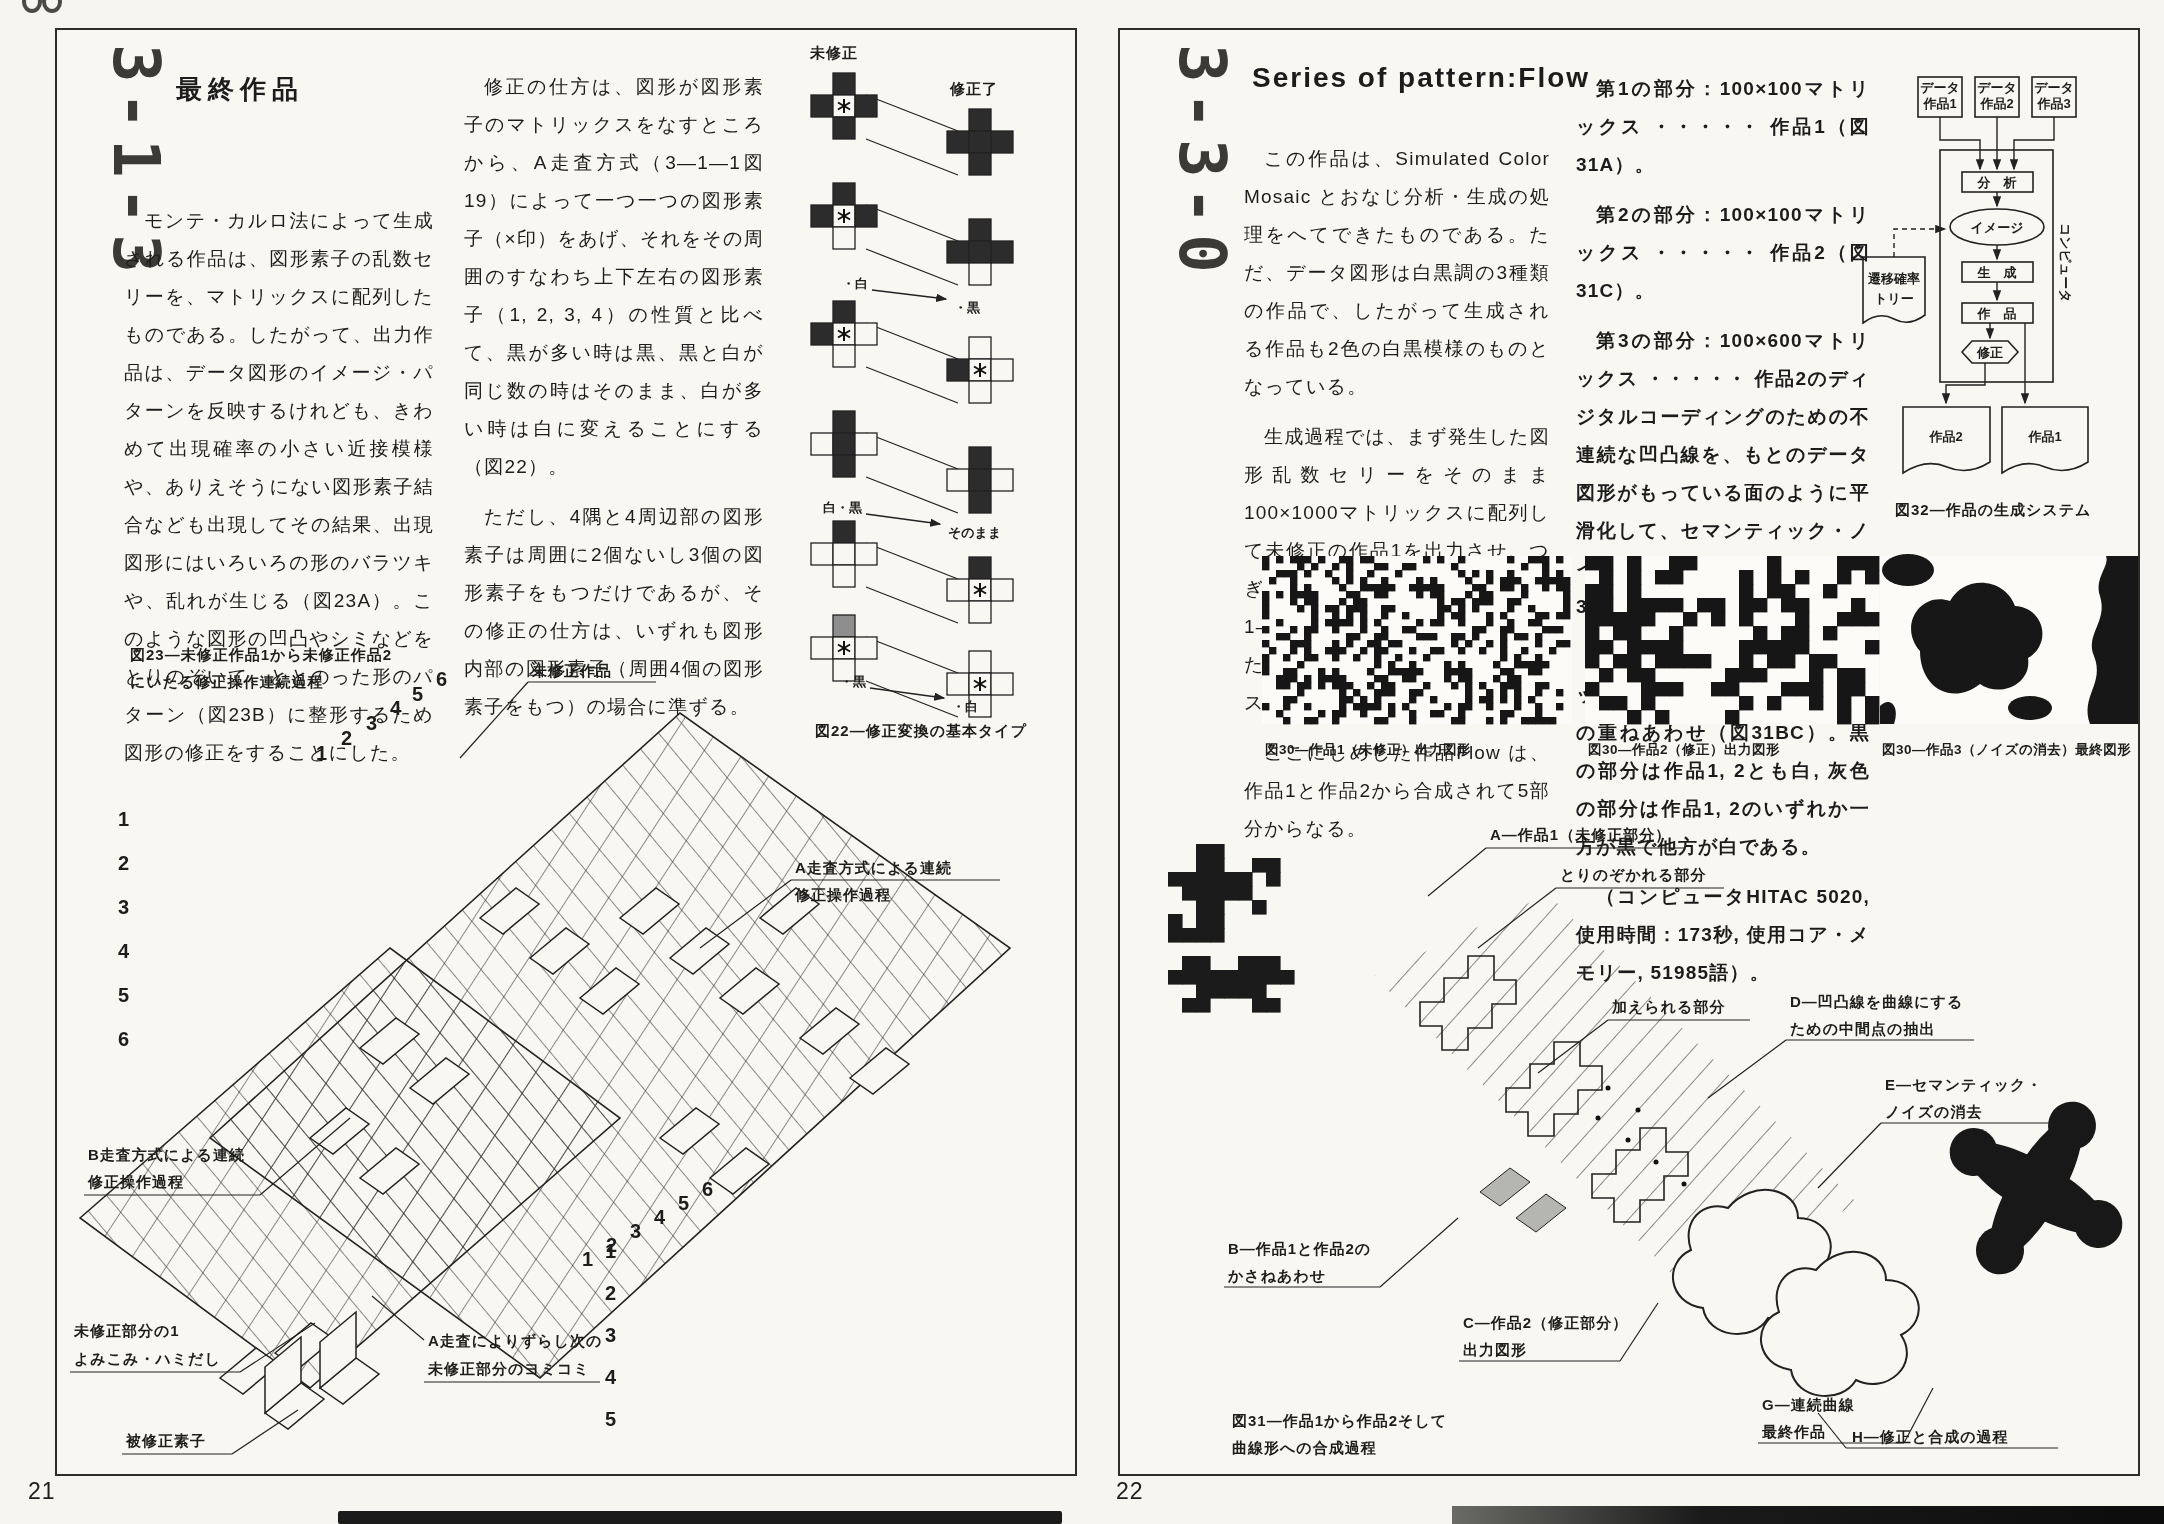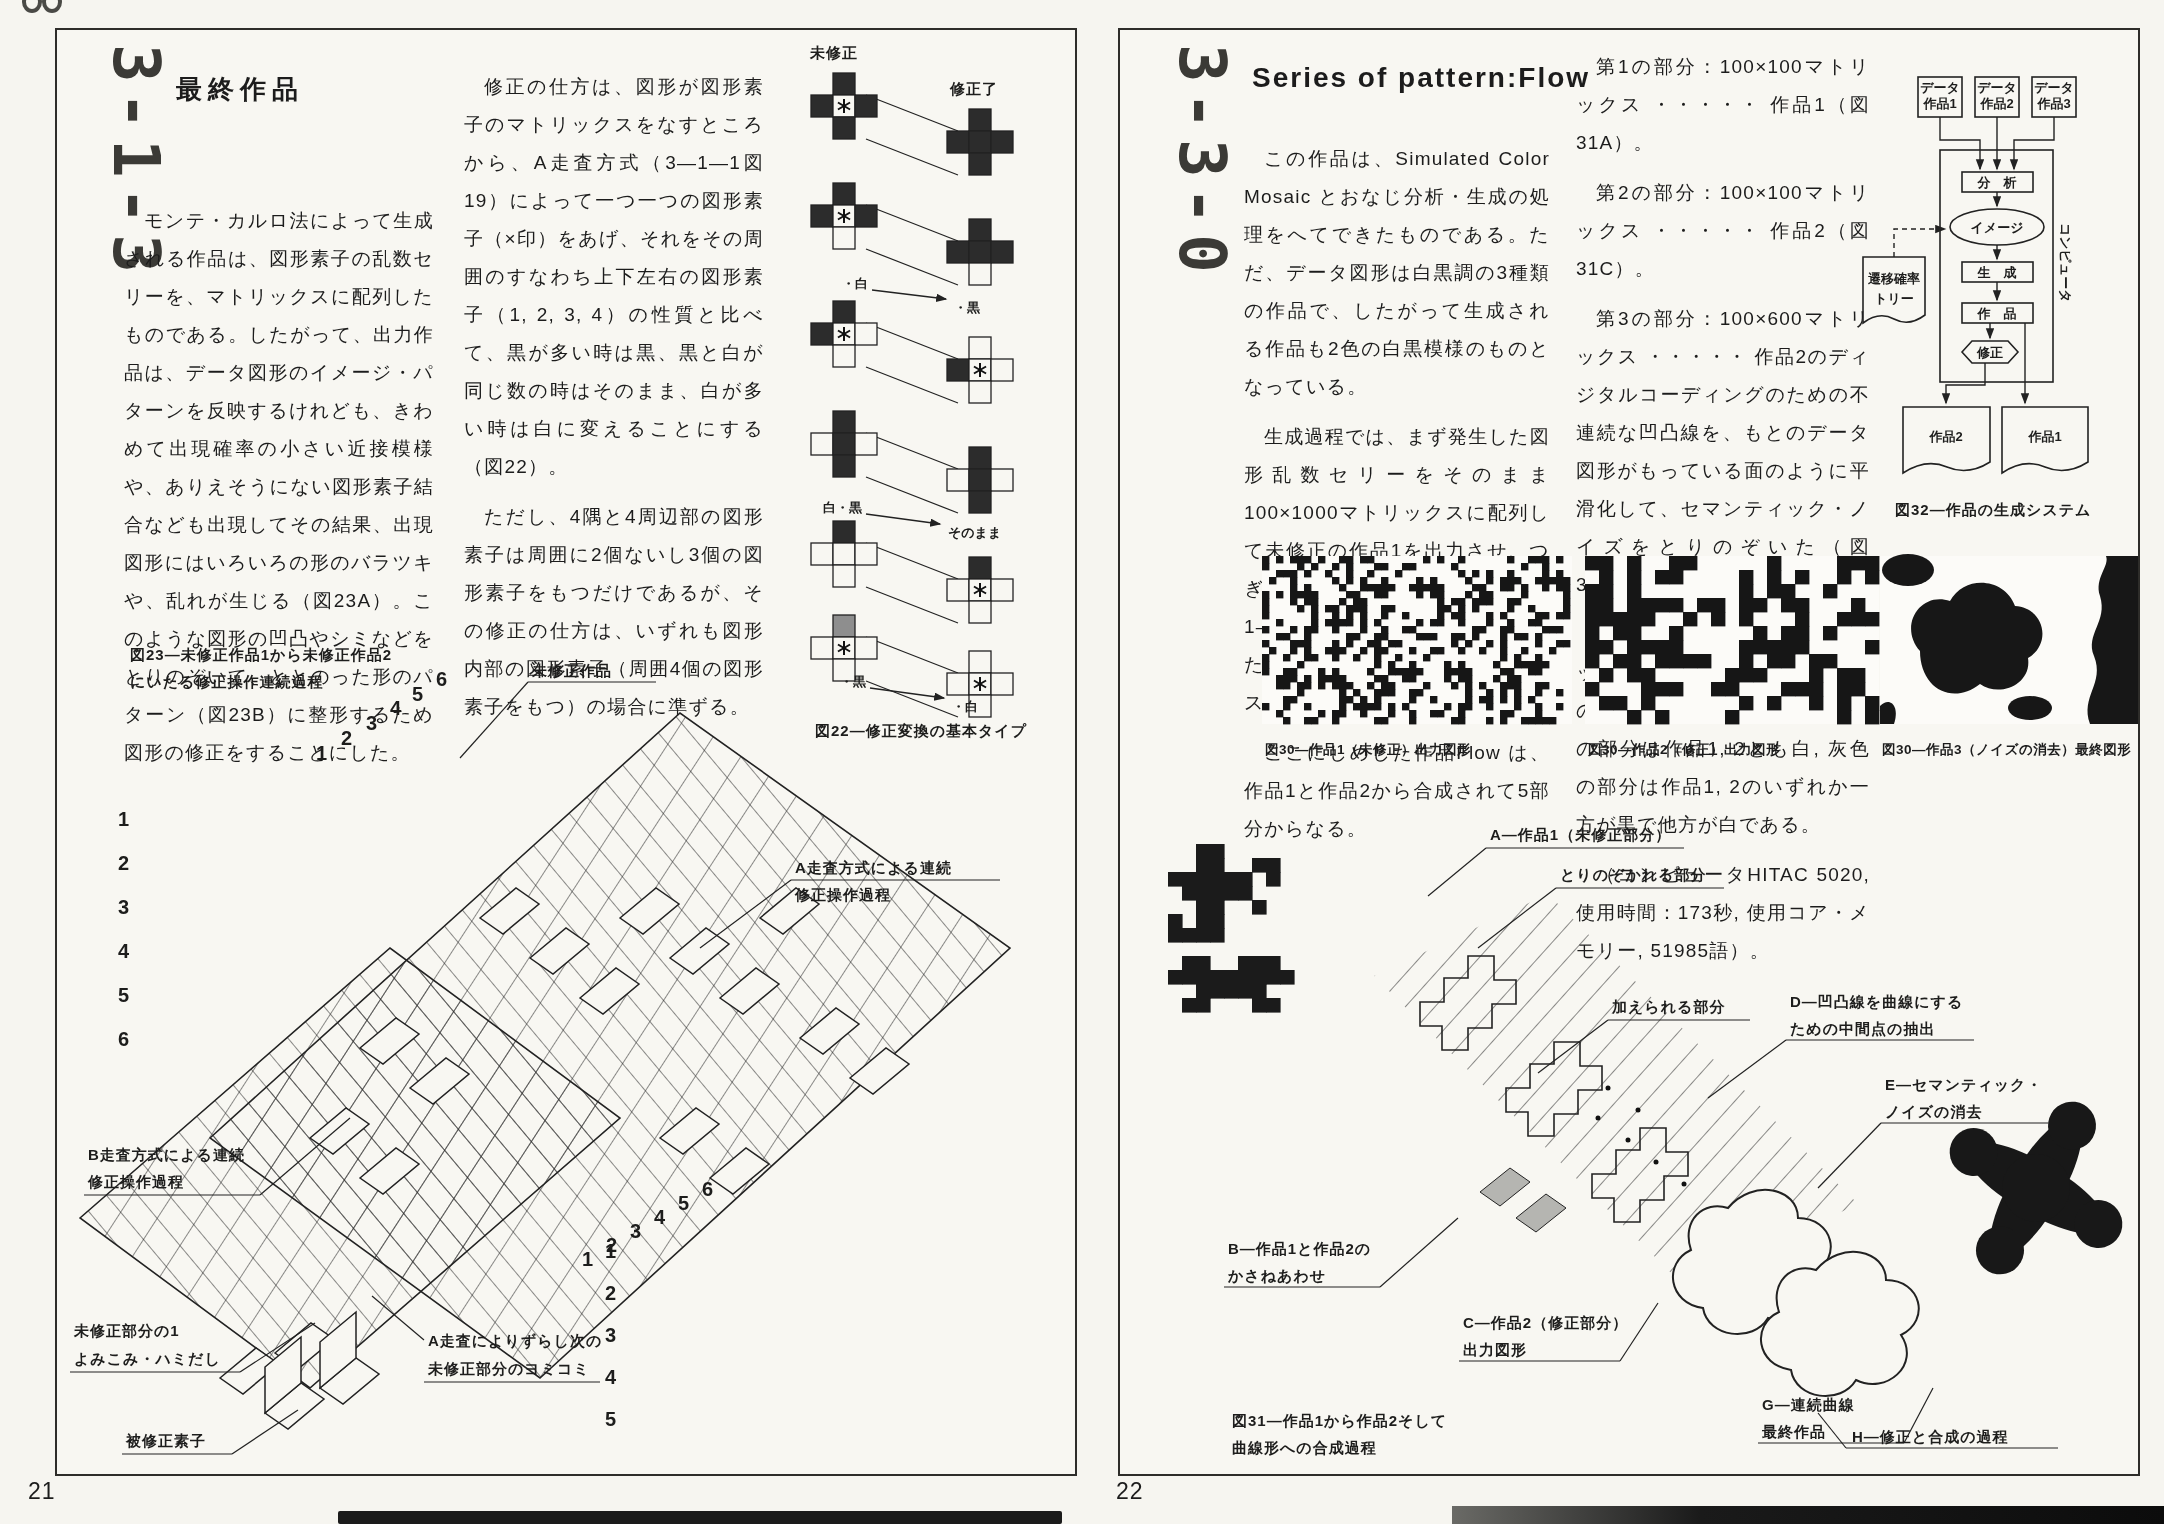--- a/index.html
+++ b/index.html
@@ -12,21 +12,21 @@
           font-size:64px;letter-spacing:9px;color:#3b3a36;transform:rotate(90deg);transform-origin:0 0;
           white-space:nowrap;line-height:1;}
   .title{position:absolute;font-weight:bold;letter-spacing:2px;}
   #titleL{left:176px;top:72px;font-size:26px;letter-spacing:6px;}
   #titleR{left:1252px;top:62px;font-size:28px;}
   .col{position:absolute;font-size:19px;line-height:2.0;letter-spacing:1.2px;text-align:justify;}
   .col p{margin:12px;text-indent:1.05em;}
   #col1L{left:112px;top:190px;width:334px;}
   #col2L{left:452px;top:56px;width:324px;}
   #col1R{left:1232px;top:128px;width:330px;}
-  #col2R{left:1564px;top:36px;width:318px;}
+  #col2R{left:1564px;top:58px;width:318px;font-weight:bold;}
   .fig{position:absolute;}
   svg{overflow:visible;}
   svg text{fill:#1d1d1c;}
   .flabel{font-size:15px;font-weight:600;letter-spacing:1px;}
   .fcap{font-size:15px;font-weight:700;letter-spacing:1px;}
   .rlabel{font-size:13px;font-weight:600;}
   .num{font-size:20px;font-weight:600;}
   .figcap{position:absolute;font-size:13.5px;font-weight:700;letter-spacing:0.5px;}
   .pageno{position:absolute;top:1478px;font-size:23px;letter-spacing:1px;}
   .bar1{position:absolute;left:338px;top:1511px;width:724px;height:13px;background:#1b1b1b;border-radius:2px;}

